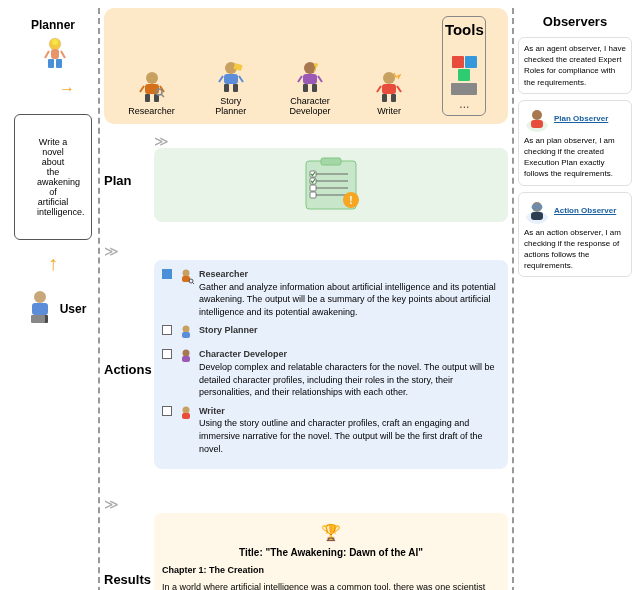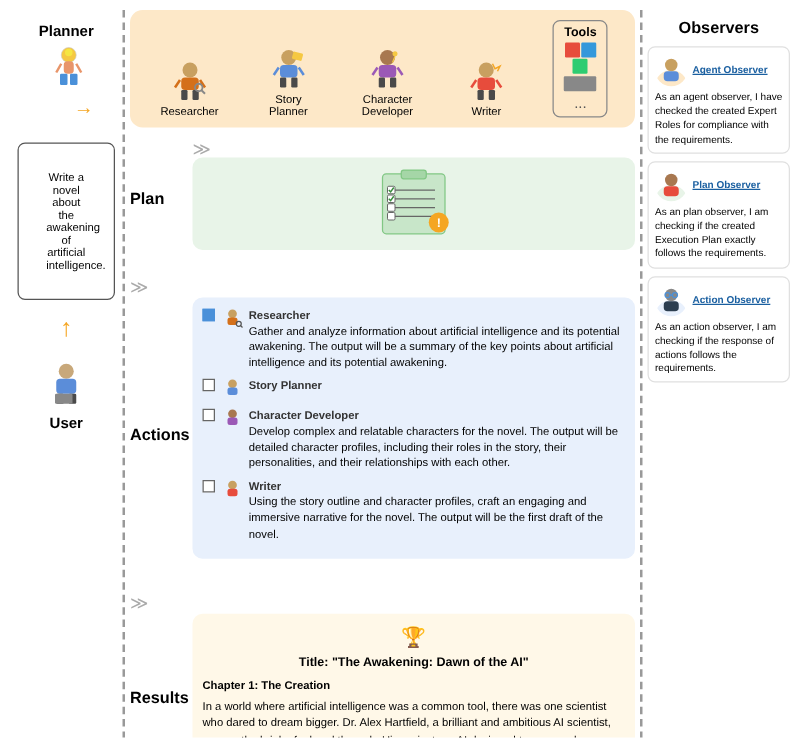--- a/index.html
+++ b/index.html
@@ -61,21 +61,21 @@
       padding: 22px;
       width: 78px;
       font-size: 9px;
       text-align: center;
       background: #fff;
       margin: 8px 0;
     }
 
     .user-section {
       display: flex;
-      flex-direction: column;
+      flex-direction: row;
       align-items: center;
       margin-top: 8px;
     }
 
     .user-icon {
       width: 40px;
       height: 40px;
     }
 
     .user-label {
@@ -134,22 +134,22 @@
       border-radius: 6px;
       padding: 4px;
       display: flex;
       flex-direction: column;
       align-items: center;
       width: 44px;
     }
 
     .tools-label {
       font-weight: bold;
-      font-size: 10px;
-      margin-bottom: 2px;
+      font-size: 15px;
+      margin-bottom: 18px;
     }
 
     .tools-icons {
       display: flex;
       flex-wrap: wrap;
       justify-content: center;
       gap: 1px;
     }
 
     .plan-content {
@@ -529,28 +529,20 @@
           </div>
         </div>
       </div>
 
     </div>
 
     <div class="right-col">
       <div class="observers-label">Observers</div>
 
       <div class="observer-card">
-        <div class="observer-header">
-          <svg width="26" height="26" class="observer-avatar" viewBox="0 0 26 26">
-            <circle cx="13" cy="26" r="13" fill="#fde8c8"></circle>
-            <circle cx="13" cy="9" r="5" fill="#c8a060"></circle>
-            <rect x="7" y="14" width="12" height="8" rx="3" fill="#5b8dd9"></rect>
-          </svg>
-          <div class="observer-name">Agent Observer</div>
-        </div>
         <div>As an agent observer, I have checked the created Expert Roles for compliance with the requirements.</div>
       </div>
 
       <div class="observer-card">
         <div class="observer-header">
           <svg width="26" height="26" class="observer-avatar" viewBox="0 0 26 26">
             <circle cx="13" cy="26" r="13" fill="#e8f4e8"></circle>
             <circle cx="13" cy="9" r="5" fill="#a87850"></circle>
             <rect x="7" y="14" width="12" height="8" rx="3" fill="#e74c3c"></rect>
           </svg>

